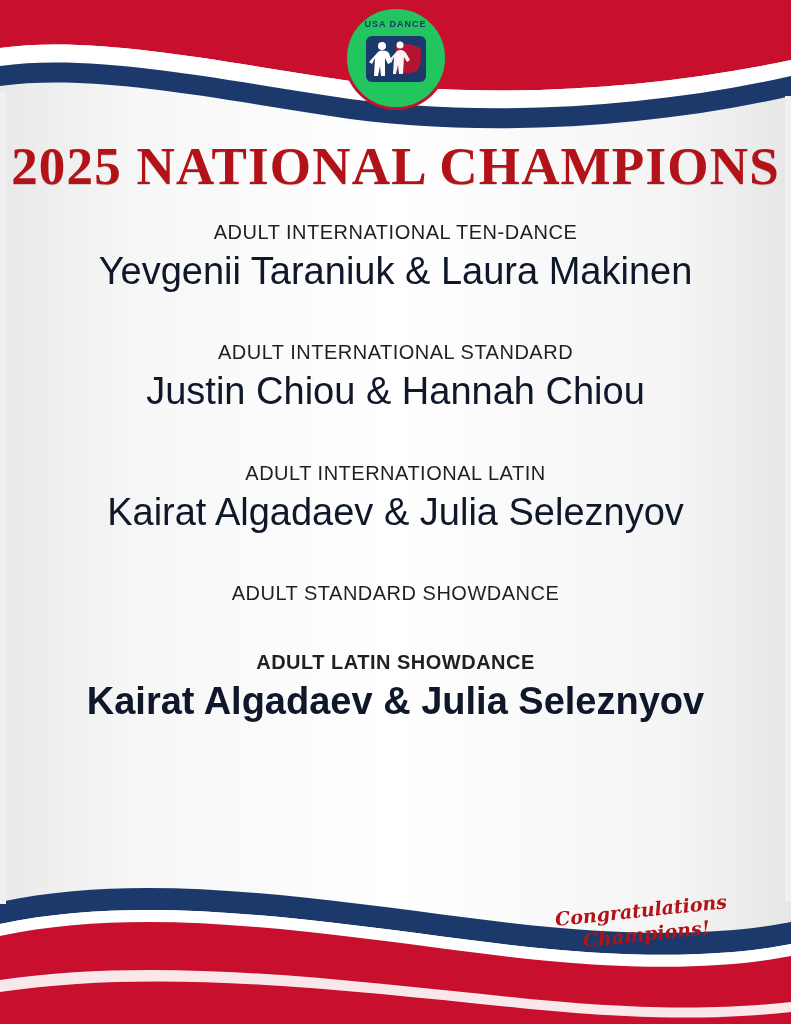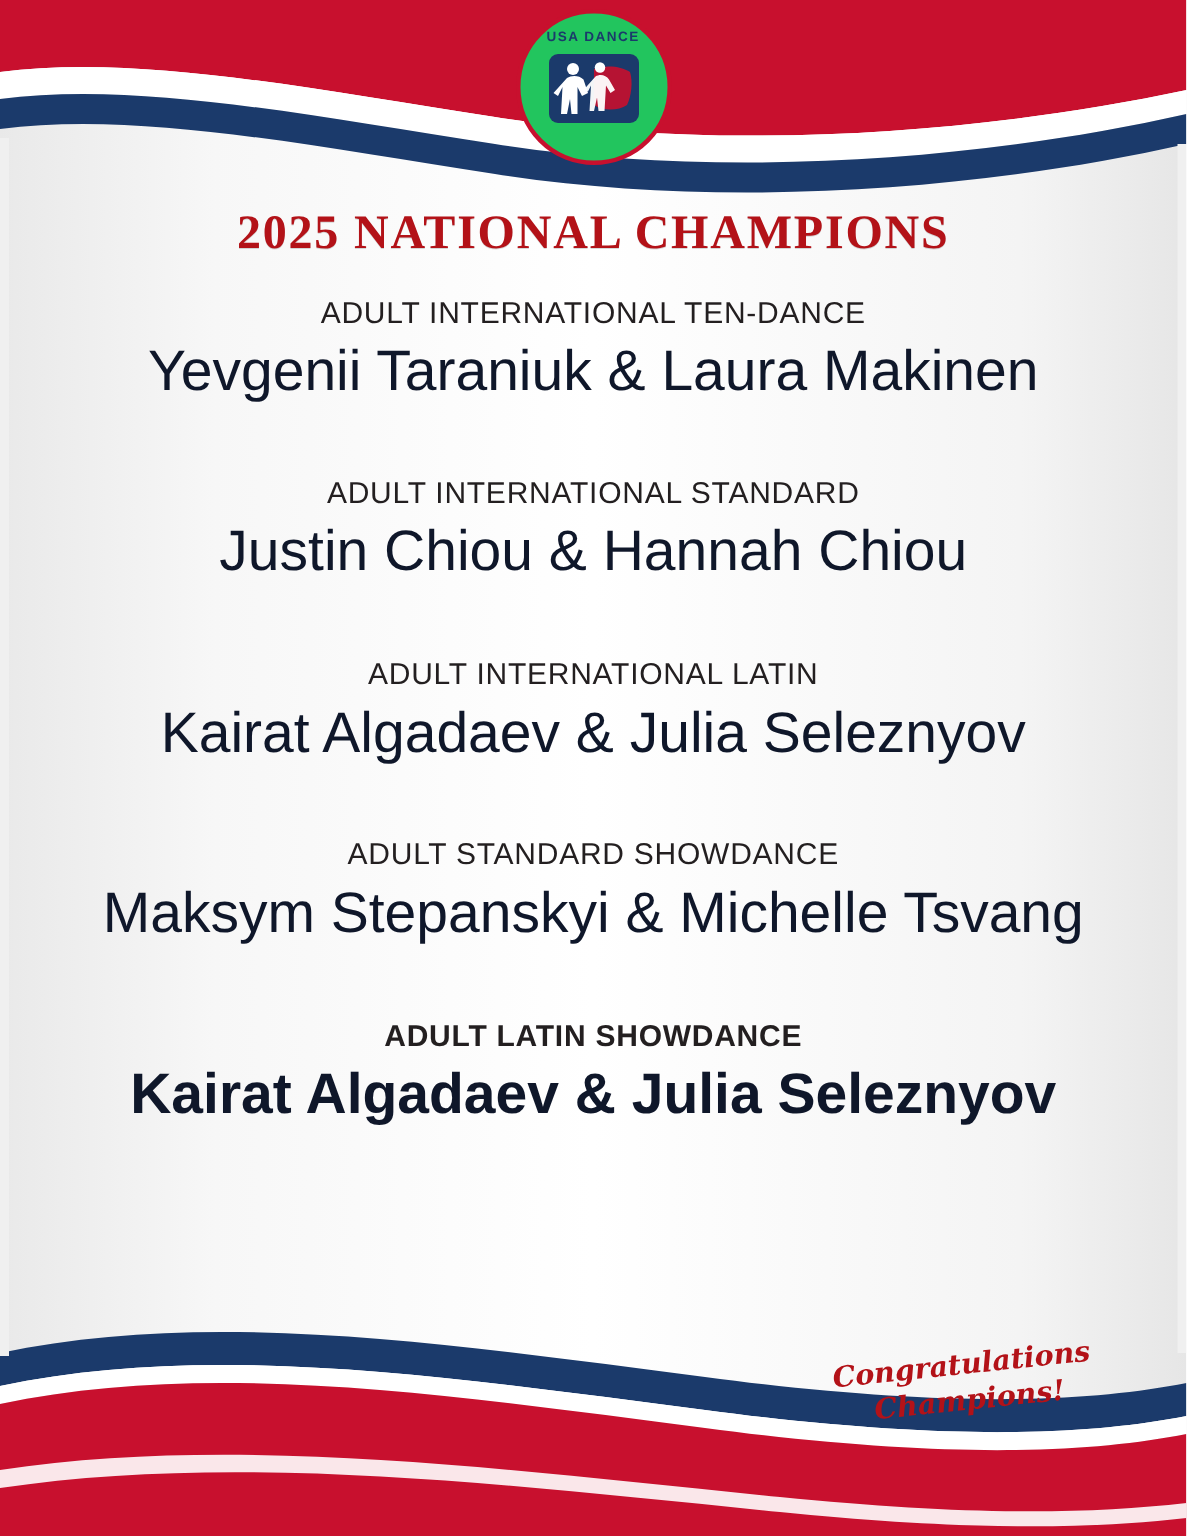--- a/index.html
+++ b/index.html
@@ -69,21 +69,21 @@
     left: 0;
     top: 0;
     width: 791px;
     z-index: 4;
   }
   .title {
     margin-top: 136px;
     text-align: center;
     color: #b31218;
     font-family: "Liberation Serif", serif;
-    font-size: 32px;
+    font-size: 53px;
     font-weight: bold;
     letter-spacing: 1.2px;
     text-shadow: 0 1px 0 rgba(0,0,0,0.15);
   }
   .entries {
     margin-top: 24px;
   }
   .entry {
     text-align: center;
     margin-bottom: 44px;
@@ -190,21 +190,20 @@
       <div class="entry">
         <div class="entry-category">ADULT INTERNATIONAL STANDARD</div>
         <div class="entry-names">Justin Chiou &amp; Hannah Chiou</div>
       </div>
       <div class="entry">
         <div class="entry-category">ADULT INTERNATIONAL LATIN</div>
         <div class="entry-names">Kairat Algadaev &amp; Julia Seleznyov</div>
       </div>
       <div class="entry">
         <div class="entry-category">ADULT STANDARD SHOWDANCE</div>
-        <div class="entry-names">Maksym Stepanskyi &amp; Michelle Tsvang</div>
       </div>
       <div class="entry">
         <div class="entry-category">ADULT LATIN SHOWDANCE</div>
         <div class="entry-names">Kairat Algadaev &amp; Julia Seleznyov</div>
       </div>
     </div>
   </div>
 
   <div class="congrats">
     <span class="l1">Congratulations</span>

